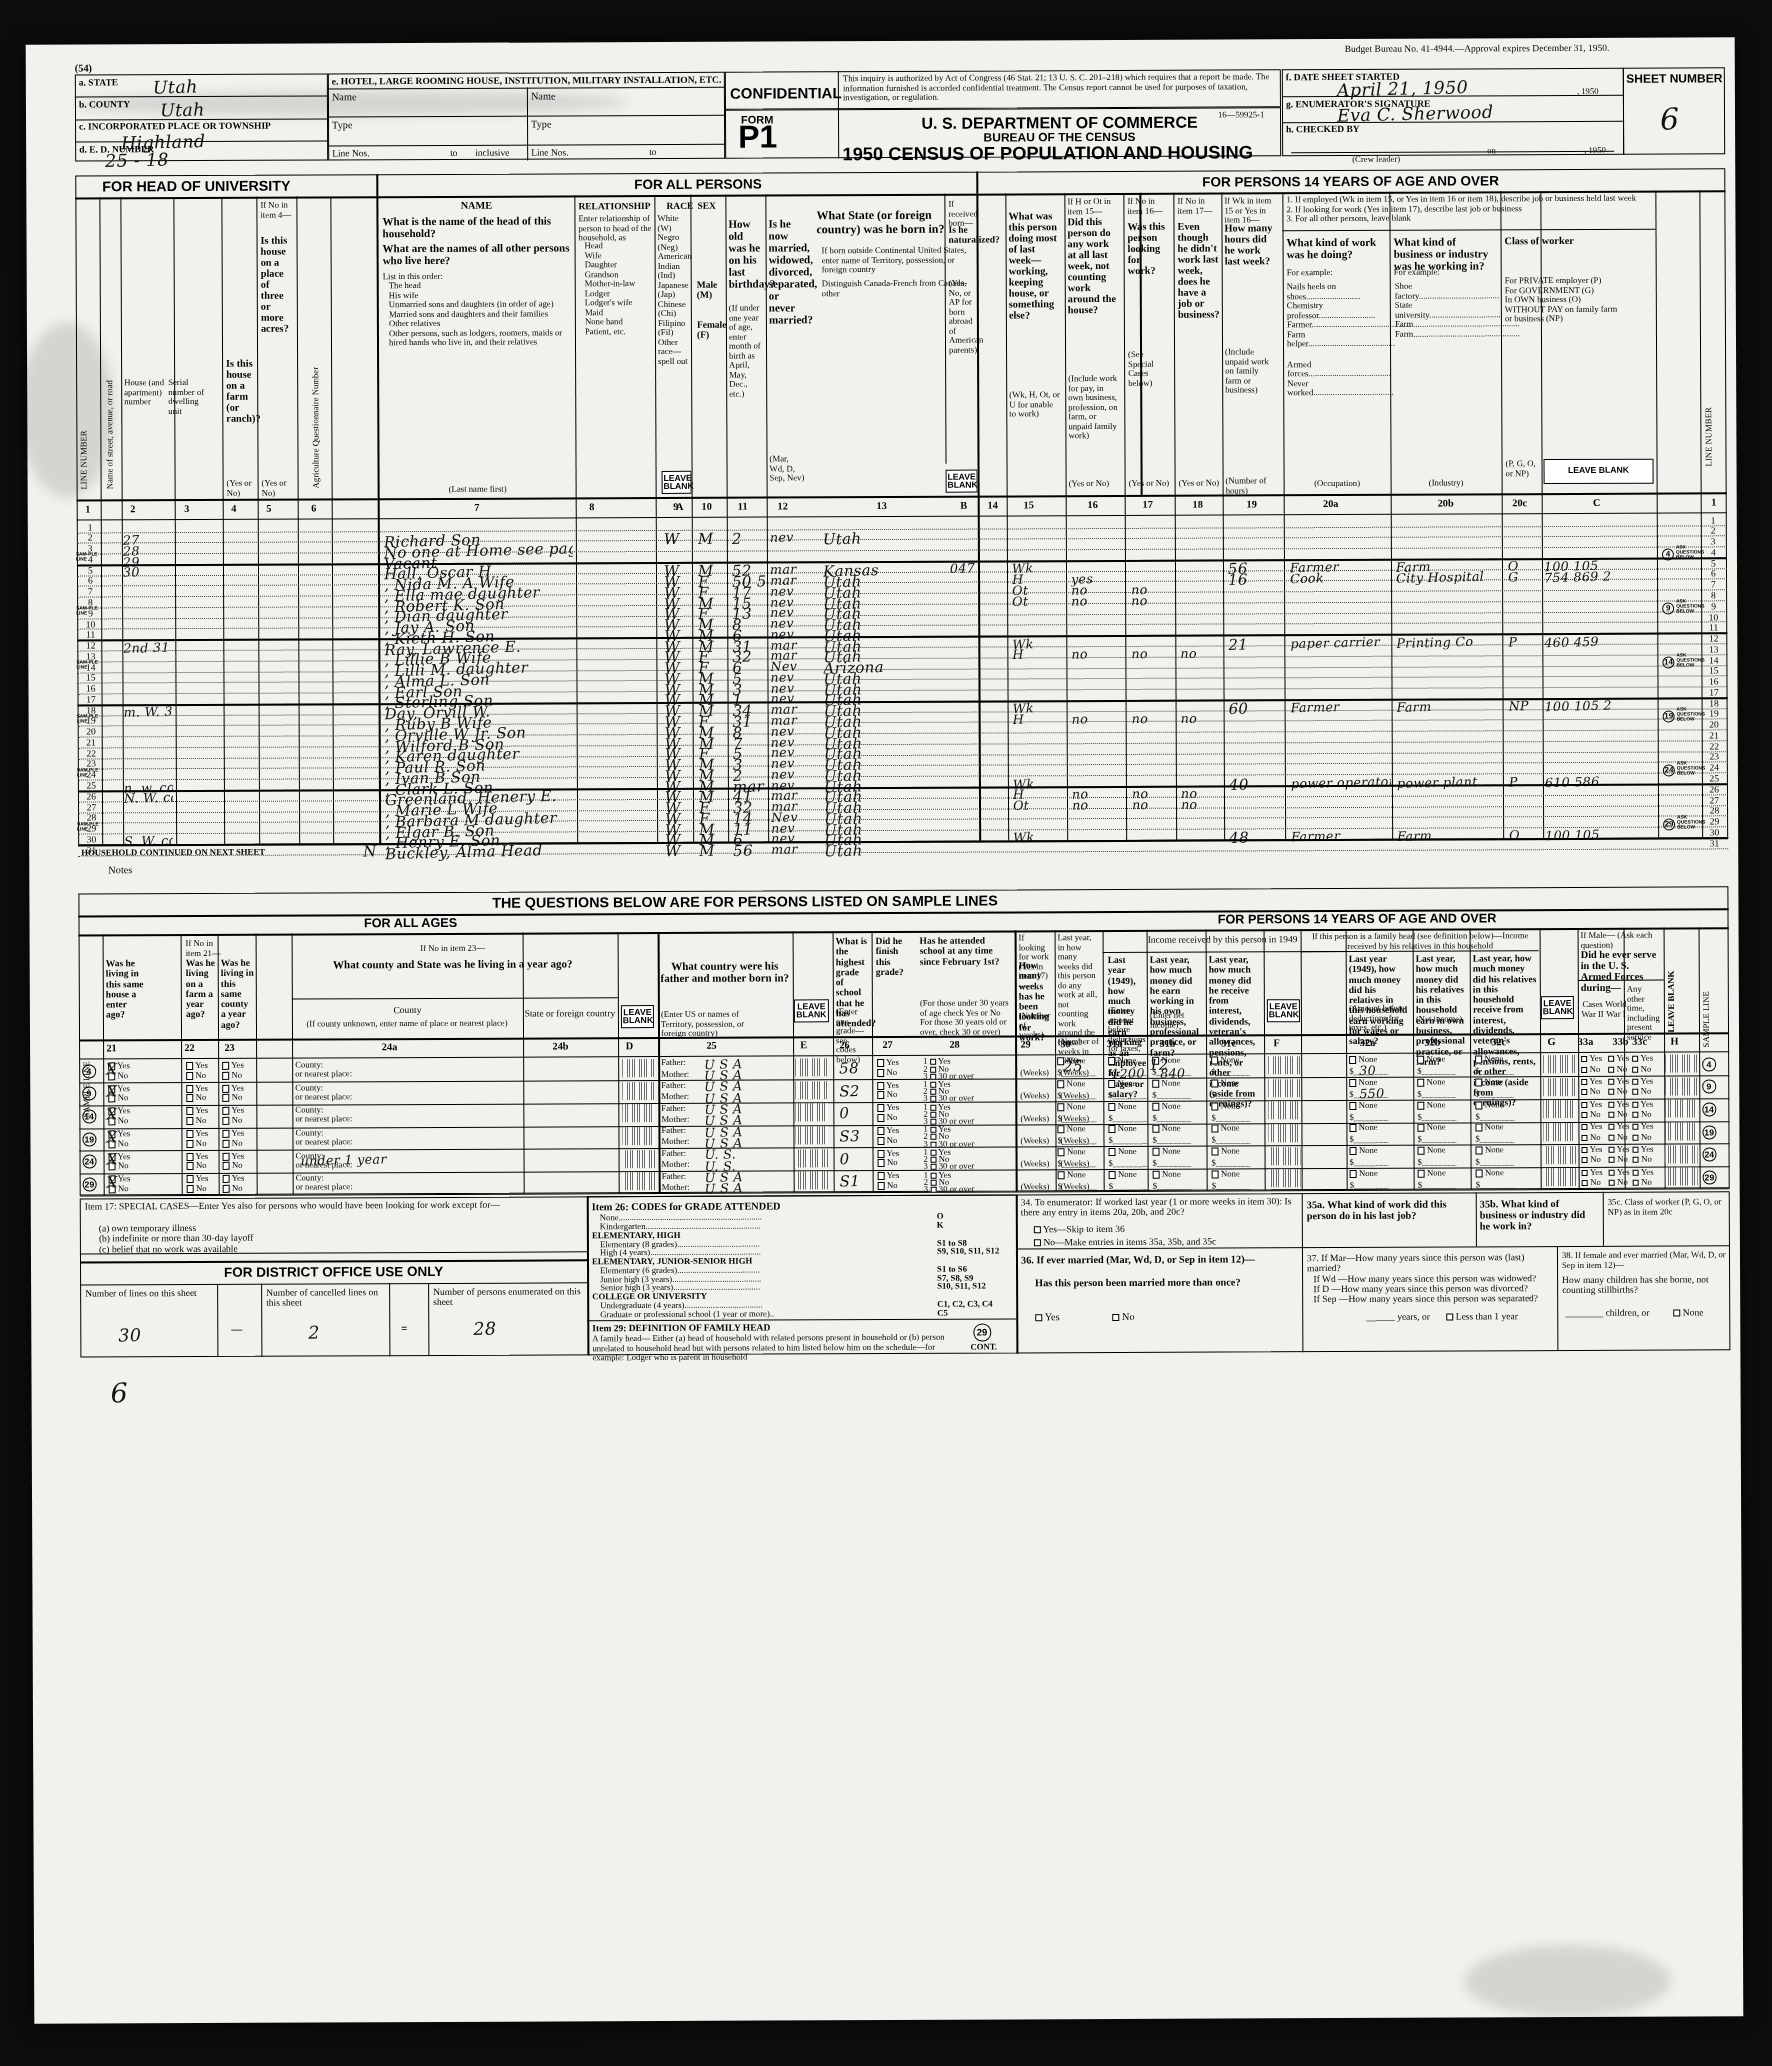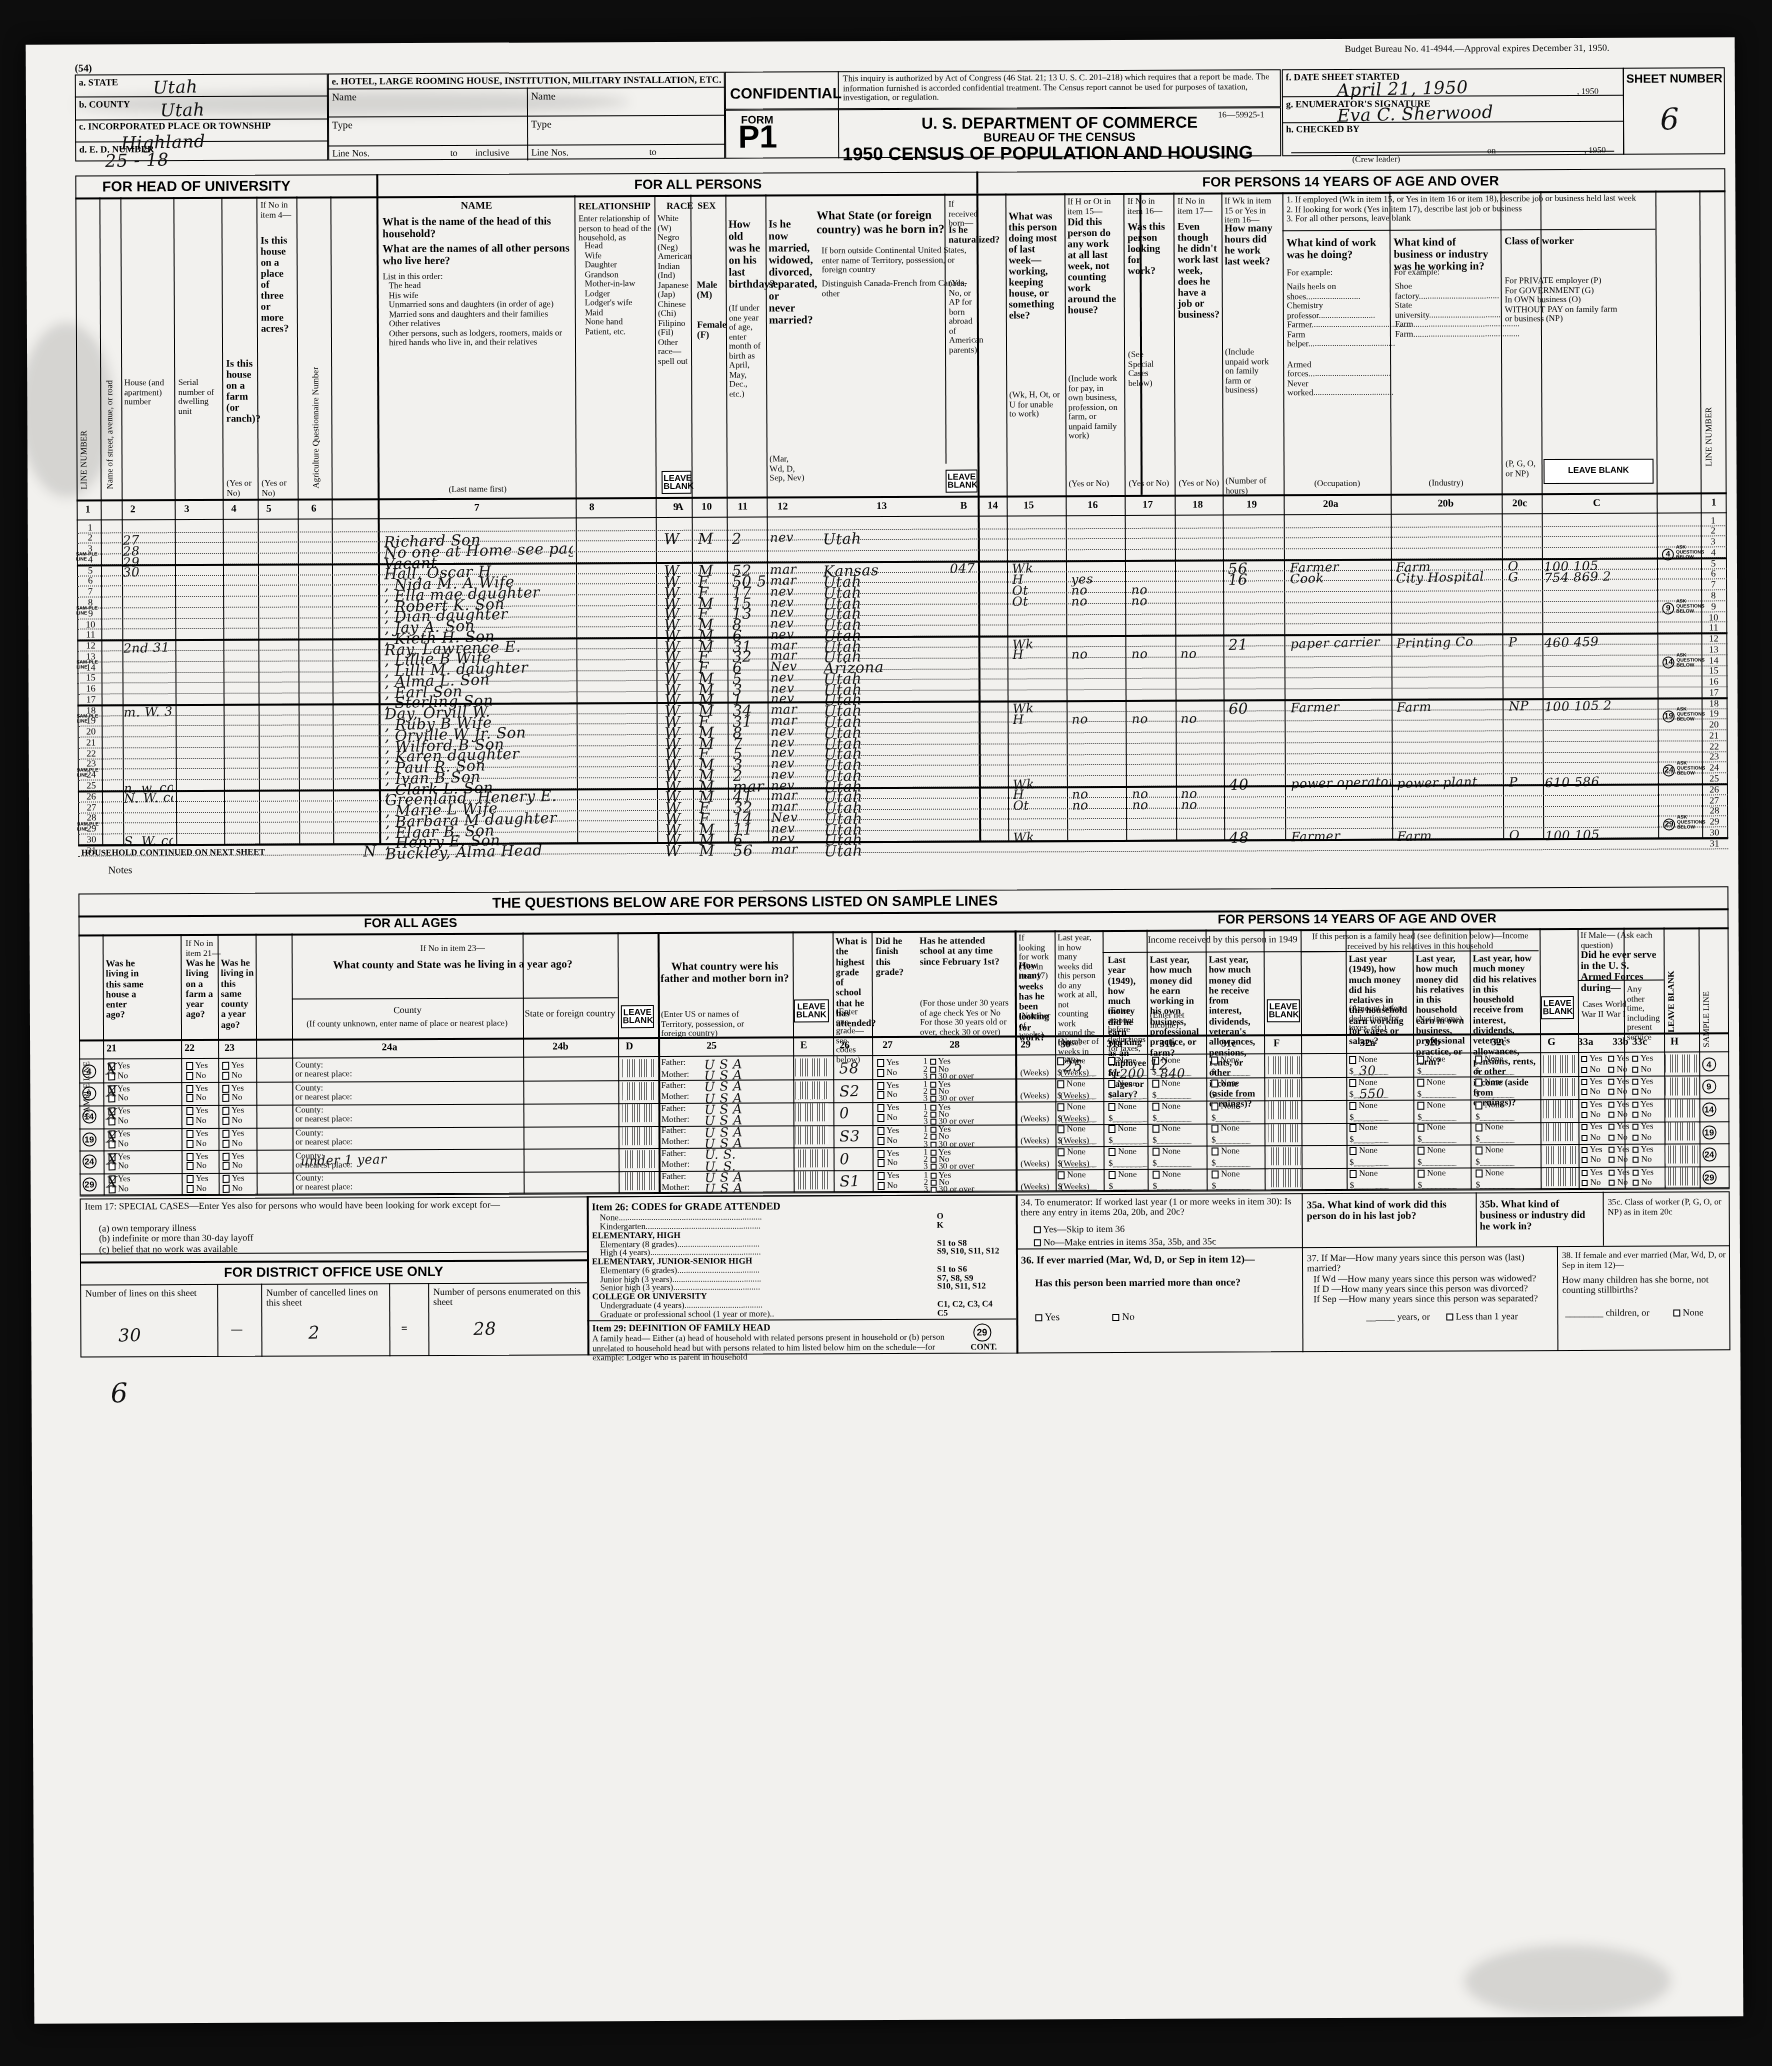--- a/index.html
+++ b/index.html
@@ -192,21 +192,21 @@
   <div class="vl" style="left:1363px;top:153px;height:648px;"></div>
   <div class="vl" style="left:1474px;top:153px;height:648px;"></div>
   <div class="vl" style="left:1514px;top:153px;height:648px;"></div>
   <div class="vl" style="left:1629px;top:153px;height:648px;"></div>
   <div class="vl" style="left:1673px;top:153px;height:648px;"></div>
 
   <div class="fxd vert s11" style="left:52px;top:318px;height:127px;">LINE NUMBER</div>
   <div class="fxd vert s11" style="left:78px;top:262px;height:183px;">Name of street, avenue, or road</div>
 
   <div class="fxd s11" style="left:97px;top:334px;width:46px;">House (and apartment) number</div>
-  <div class="fxd s11" style="left:151px;top:334px;width:40px;">Serial number of dwelling unit</div>
+  <div class="fxd s11" style="left:141px;top:334px;width:40px;">Serial number of dwelling unit</div>
   <div class="fxd s13 b" style="left:199px;top:314px;width:29px;">Is this house on a farm (or ranch)?</div>
   <div class="fxd s11" style="left:199px;top:435px;width:29px;">(Yes or No)</div>
   <div class="fxd s11" style="left:234px;top:157px;width:33px;">If No in item 4—</div>
   <div class="fxd s13 b" style="left:234px;top:191px;width:33px;">Is this house on a place of three or more acres?</div>
   <div class="fxd s11" style="left:234px;top:435px;width:33px;">(Yes or No)</div>
   <div class="fxd vert s11" style="left:284px;top:286px;height:159px;">Agriculture Questionnaire Number</div>
 
   <div class="fxd s13 b c" style="left:353px;top:157px;width:194px;">NAME</div>
   <div class="fxd s14 b" style="left:356px;top:172px;width:189px;">What is the name of the head of this household?</div>
   <div class="fxd s14 b" style="left:356px;top:199px;width:189px;">What are the names of all other persons who live here?</div>

